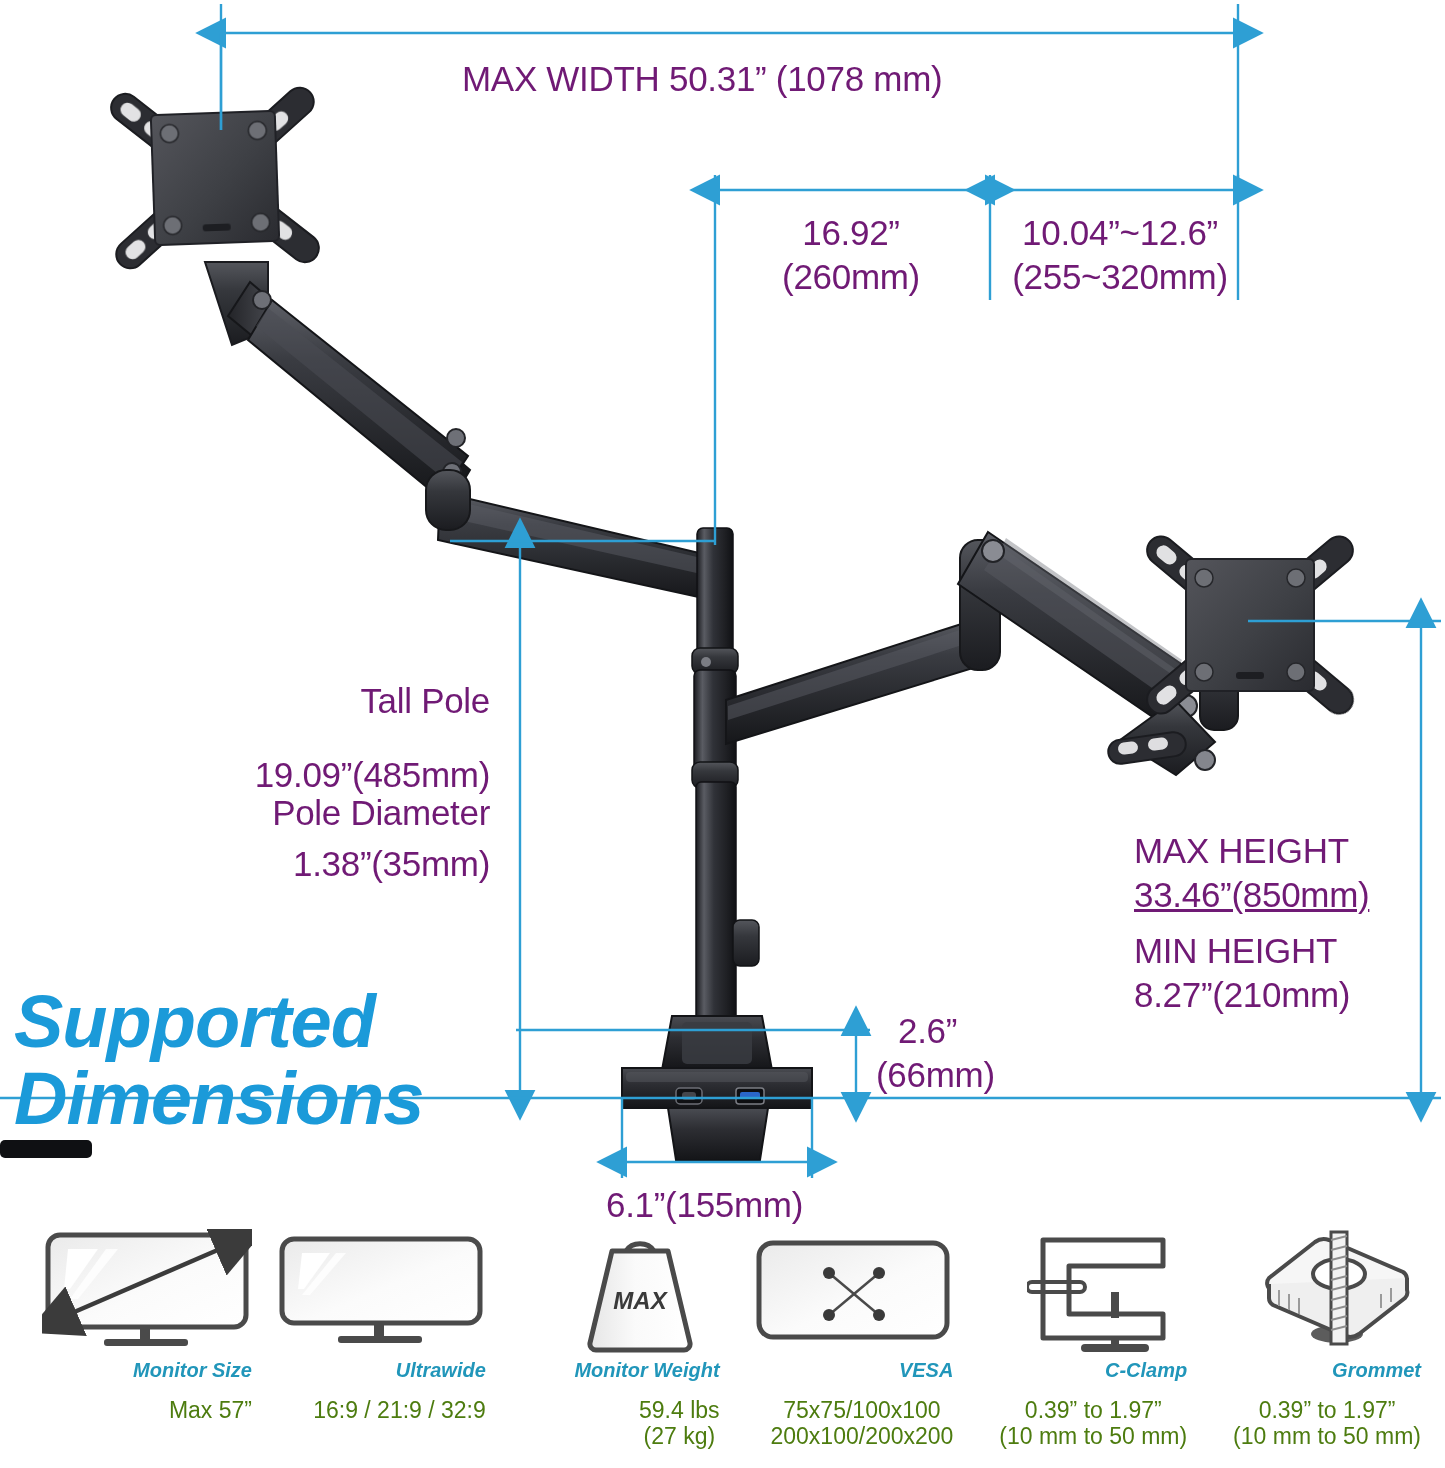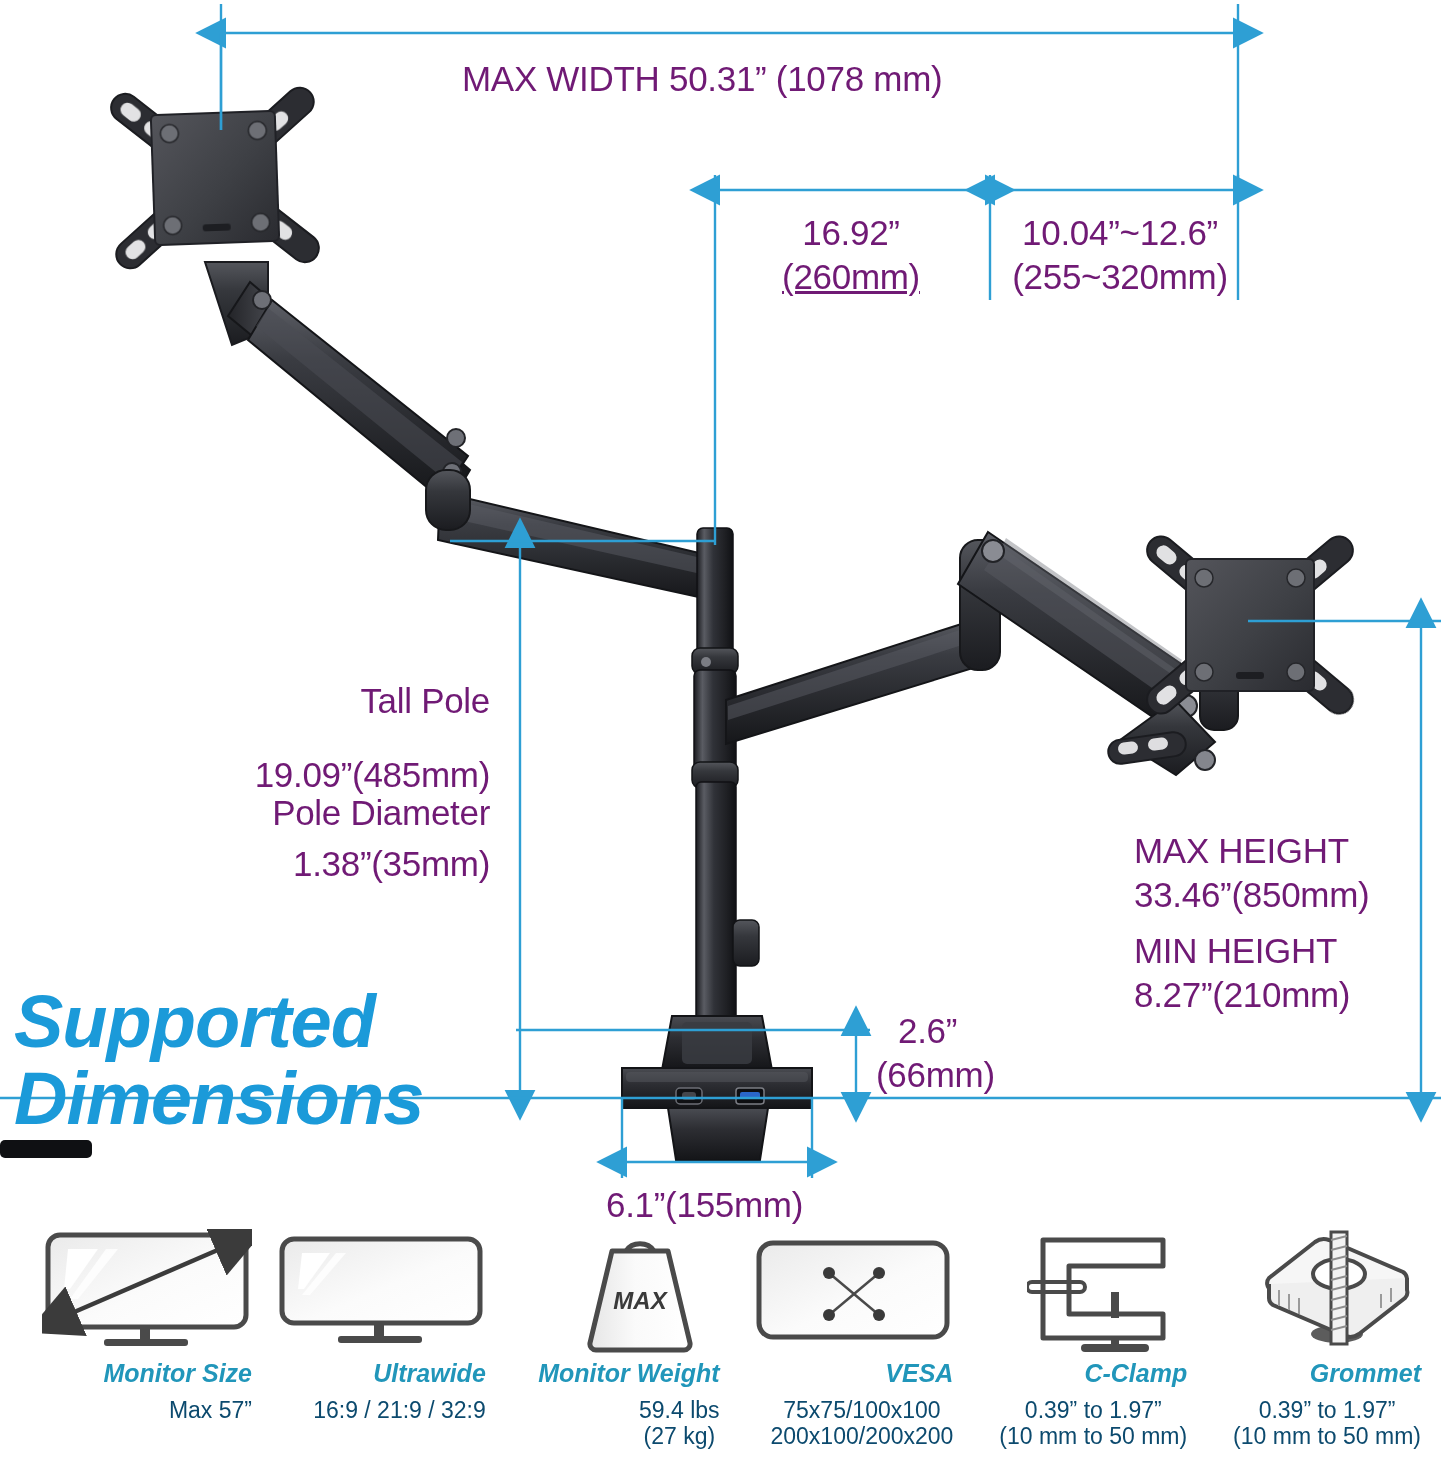--- a/index.html
+++ b/index.html
@@ -31,25 +31,25 @@
   
   .specs {
     position:absolute; left:0; top:1225px; width:1445px; height:243px;
     display:flex; align-items:flex-start; justify-content:space-between;
     padding:0 24px;
   }
   .spec { width:228px; display:flex; flex-direction:column; align-items:flex-end; }
   .spec-icon { height:128px; display:flex; align-items:center; justify-content:center; }
   .spec-title {
     font-style:italic; font-weight:bold; color:#2196ba;
-    font-size:25px; margin-top:6px; text-align:center; white-space:nowrap;
+    font-size:20px; margin-top:6px; text-align:center; white-space:nowrap;
   }
   .spec-sub {
-    font-size:23px; color:#0c4a6e; text-align:center; line-height:1.12;
-    margin-top:10px; white-space:pre-line;
+    font-size:23px; color:#4d7c0f; text-align:center; line-height:1.12;
+    margin-top:16px; white-space:pre-line;
   }
 </style>
 </head>
 <body>
 
 <div id="stage">
 
   <svg class="layer" viewBox="0 0 1445 1468">
     <defs>
       <linearGradient id="metal" x1="0" y1="0" x2="0" y2="1">
@@ -282,32 +282,32 @@
 
       <line x1="622" y1="1098" x2="622" y2="1178"></line>
       <line x1="812" y1="1098" x2="812" y2="1178"></line>
       <line x1="625" y1="1162" x2="809" y2="1162" marker-start="url(#ar-l)" marker-end="url(#ar-r)"></line>
     </g>
   </svg>
 
   <div class="txt dim-label" style="left:462px; top:60px;">MAX WIDTH 50.31” (1078 mm)</div>
 
   <div class="txt dim-label center" style="left:718px; top:214px; width:266px;">16.92”</div>
-  <div class="txt dim-label center" style="left:718px; top:258px; width:266px;text-decoration:underline;">(260mm)</div>
+  <div class="txt dim-label center" style="left:718px; top:258px; width:266px;">(260mm)</div>
 
   <div class="txt dim-label center" style="left:996px; top:214px; width:248px;">10.04”~12.6”</div>
   <div class="txt dim-label center" style="left:992px; top:258px; width:256px;">(255~320mm)</div>
 
   <div class="txt dim-label right" style="left:170px; top:682px; width:320px;">Tall Pole</div>
   <div class="txt dim-label right" style="left:170px; top:745px; width:320px;margin-top:11px;">19.09”(485mm)</div>
   <div class="txt dim-label right" style="left:170px; top:794px; width:320px;text-align:right;">Pole Diameter</div>
   <div class="txt dim-label right" style="left:170px; top:845px; width:320px;">1.38”(35mm)</div>
 
   <div class="txt dim-label" style="left:1134px; top:832px;">MAX HEIGHT</div>
-  <div class="txt dim-label" style="left:1134px; top:876px;">33.46”(850mm)</div>
+  <div class="txt dim-label" style="left:1134px; top:876px;text-decoration:underline;">33.46”(850mm)</div>
   <div class="txt dim-label" style="left:1134px; top:932px;">MIN HEIGHT</div>
   <div class="txt dim-label" style="left:1134px; top:976px;">8.27”(210mm)</div>
 
   <div class="txt dim-label" style="left:898px; top:1012px;">2.6”</div>
   <div class="txt dim-label" style="left:876px; top:1056px;">(66mm)</div>
 
   <div class="txt dim-label" style="left:606px; top:1186px;">6.1”(155mm)</div>
 
   <div class="hero" style="left:14px; top:985px;">Supported</div>
   <div class="hero" style="left:14px; top:1062px;">Dimensions</div>

